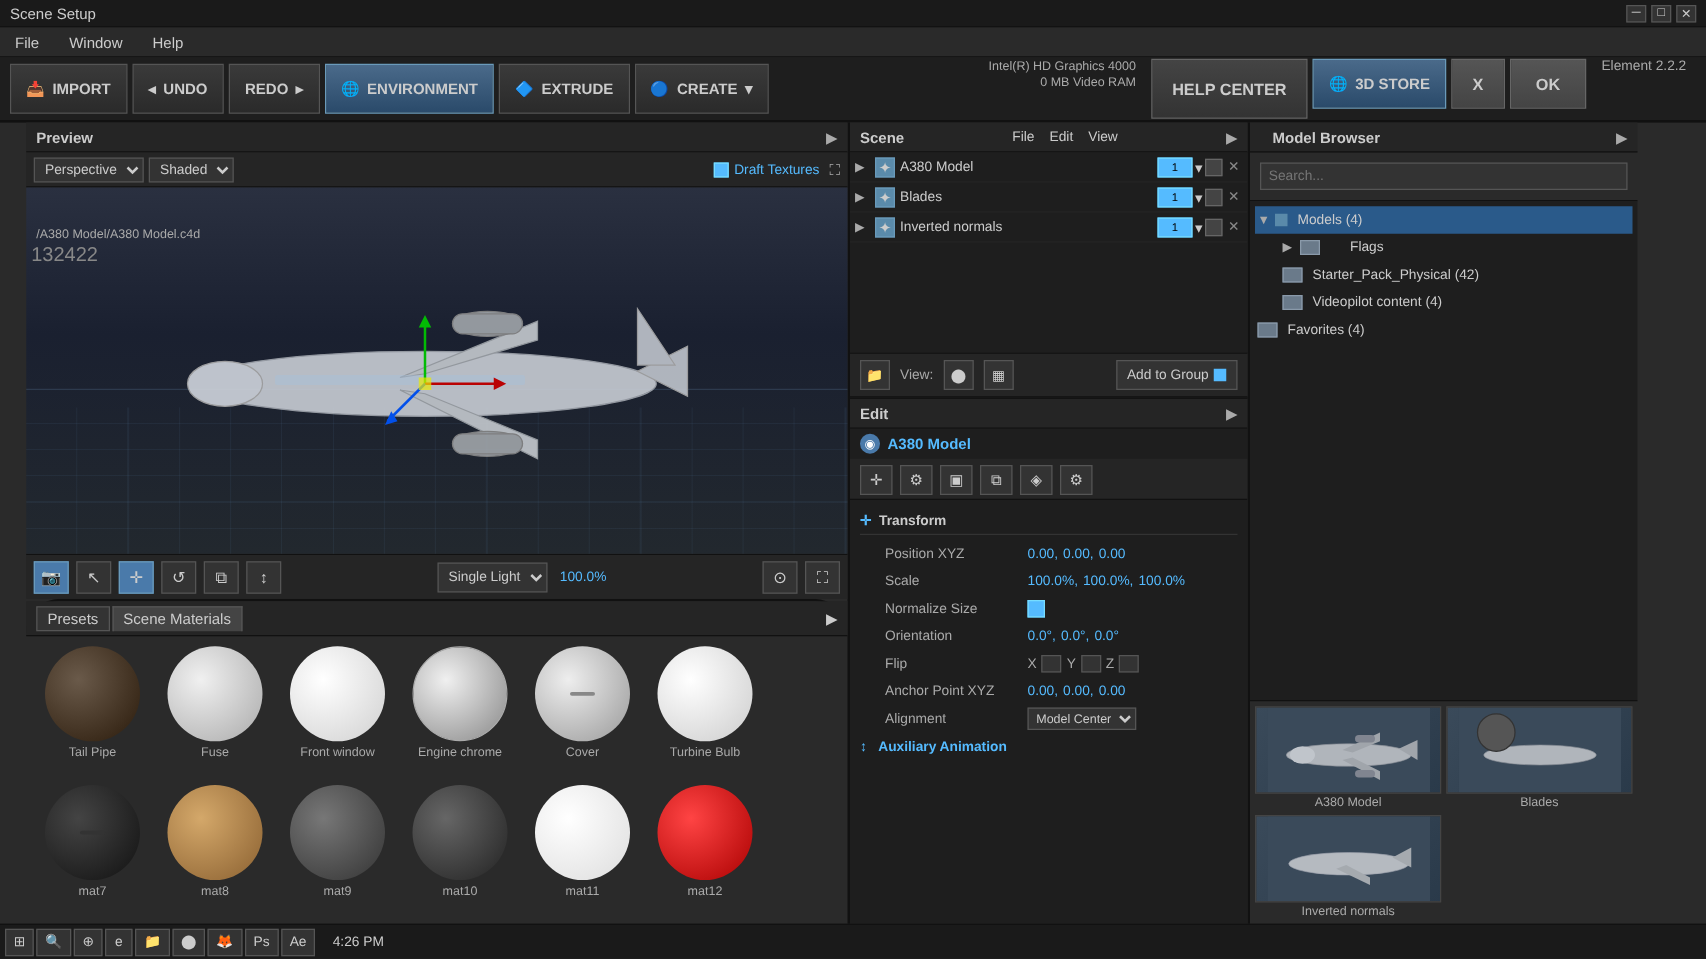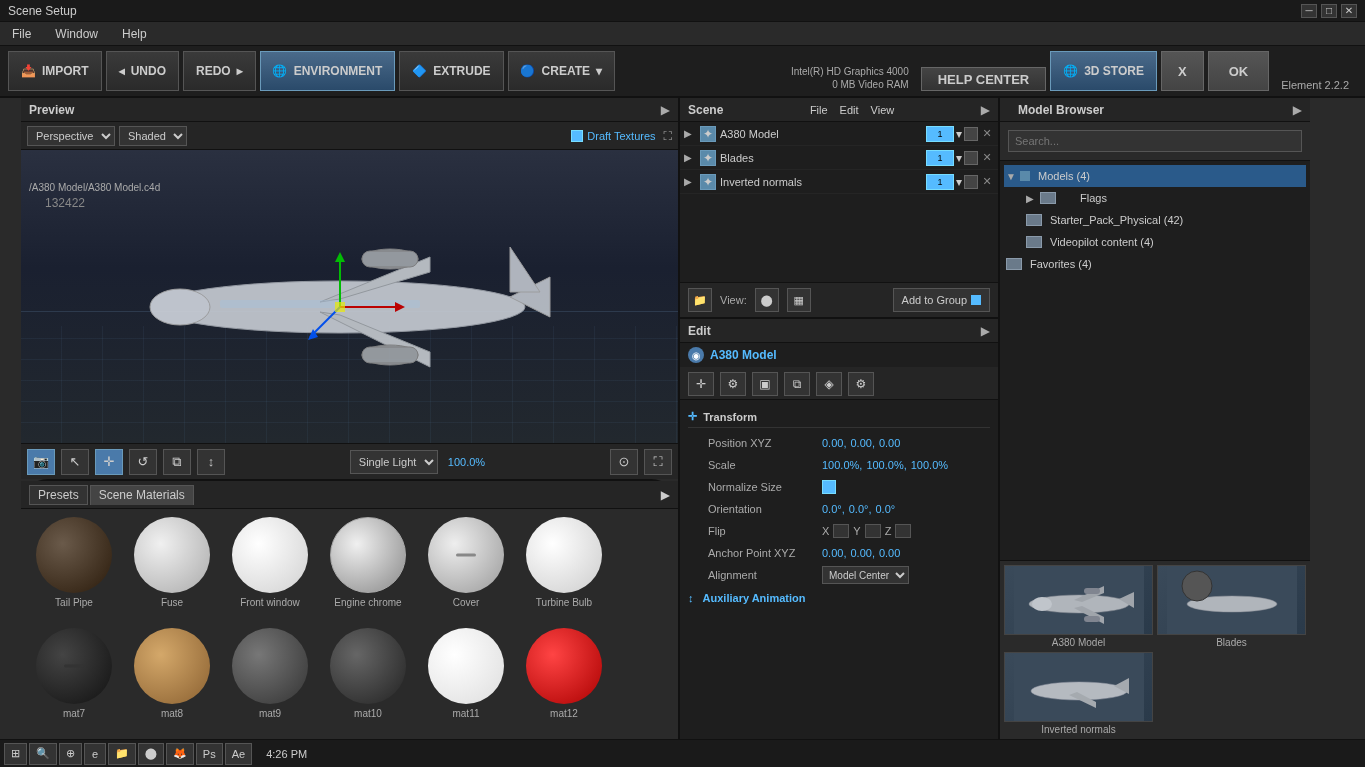--- a/index.html
+++ b/index.html
@@ -11,21 +11,21 @@
     .title-bar-btn { background: #333; border: 1px solid #555; color: #ccc; width: 16px; height: 14px; font-size: 10px; cursor: pointer; display: flex; align-items: center; justify-content: center; }
 
     
     .menu-bar { background: #2a2a2a; height: 24px; display: flex; align-items: center; padding: 0 8px; gap: 16px; border-bottom: 1px solid #111; }
     .menu-item { color: #ccc; font-size: 12px; cursor: pointer; padding: 2px 4px; }
 
     
     .toolbar { background: #1e1e1e; height: 52px; display: flex; align-items: center; padding: 0 8px; gap: 4px; border-bottom: 2px solid #111; }
     .toolbar-btn { background: linear-gradient(180deg, #3a3a3a, #2a2a2a); border: 1px solid #555; color: #ccc; height: 40px; padding: 0 12px; cursor: pointer; display: flex; align-items: center; gap: 6px; font-size: 12px; font-weight: bold; }
     .toolbar-btn.highlight { background: linear-gradient(180deg, #4a6a8a, #2a4a6a); border-color: #6a9aba; }
-    .help-btn { background: linear-gradient(180deg, #444, #333); border: 1px solid #666; color: #ccc; height: 24px; padding: 0 16px; cursor: pointer; font-size: 13px; font-weight: bold; margin-left: auto; }
+    .help-btn { background: linear-gradient(180deg, #444, #333); border: 1px solid #666; color: #ccc; height: 48px; padding: 0 16px; cursor: pointer; font-size: 13px; font-weight: bold; margin-left: auto; }
     .ok-btn { background: linear-gradient(180deg, #555, #444); border: 1px solid #666; color: #ccc; height: 40px; padding: 0 20px; cursor: pointer; font-size: 13px; font-weight: bold; }
     .x-btn { background: linear-gradient(180deg, #555, #444); border: 1px solid #666; color: #ccc; height: 40px; padding: 0 16px; cursor: pointer; font-size: 13px; font-weight: bold; }
     .sys-info { color: #aaa; font-size: 10px; text-align: right; line-height: 1.3; padding: 0 8px; }
 
     
     .main-layout { display: flex; height: calc(767px - 22px - 24px - 52px - 28px); }
 
     
     .taskbar { background: #1a1a1a; height: 28px; display: flex; align-items: center; padding: 0 4px; gap: 2px; position: absolute; bottom: 0; width: 100%; border-top: 1px solid #111; }
     .taskbar-btn { background: #333; border: 1px solid #555; color: #ccc; height: 22px; padding: 0 6px; cursor: pointer; font-size: 11px; display: flex; align-items: center; justify-content: center; min-width: 22px; }
@@ -35,21 +35,21 @@
     
     .left-panel { width: 680px; display: flex; flex-direction: column; border-right: 2px solid #111; padding-left: 21px; }
     .panel-header { background: #252525; height: 24px; display: flex; align-items: center; padding: 0 8px; border-bottom: 1px solid #111; justify-content: space-between; }
     .panel-title { color: #ccc; font-size: 12px; font-weight: bold; }
     .panel-arrow { color: #aaa; cursor: pointer; }
     .viewport-toolbar { background: #252525; height: 28px; display: flex; align-items: center; padding: 0 6px; gap: 4px; border-bottom: 1px solid #111; }
     .viewport-select { background: #333; border: 1px solid #555; color: #ccc; height: 20px; font-size: 11px; padding: 0 4px; cursor: pointer; }
     .draft-label { color: #5bf; font-size: 11px; margin-left: auto; display: flex; align-items: center; gap: 4px; }
     .draft-checkbox { width: 12px; height: 12px; background: #5bf; border: 1px solid #7df; }
     .viewport-path { color: #aaa; font-size: 10px; position: absolute; top: 32px; left: 8px; }
-    .viewport-count { color: #888; font-size: 12px; position: absolute; top: 46px; left: 24px; }
+    .viewport-count { color: #888; font-size: 16px; position: absolute; top: 46px; left: 4px; }
     .expand-btn { color: #aaa; cursor: pointer; margin-left: 4px; }
 
     
     .scene-3d { flex: 1; position: relative; background: linear-gradient(180deg, #2a3040 0%, #1a2030 40%, #22282e 100%); display: flex; align-items: center; justify-content: center; }
 
     
     .viewport-bottom { background: #252525; height: 36px; display: flex; align-items: center; padding: 0 6px; gap: 6px; border-top: 1px solid #111; }
     .vp-btn { background: #333; border: 1px solid #555; color: #ccc; width: 28px; height: 26px; cursor: pointer; display: flex; align-items: center; justify-content: center; font-size: 13px; }
     .vp-btn.active { background: #4a7aaa; border-color: #6a9aba; }
     .light-select { background: #333; border: 1px solid #555; color: #ccc; height: 24px; font-size: 11px; padding: 0 4px; cursor: pointer; }
@@ -190,21 +190,21 @@
   <button class="toolbar-btn">
     <span>🔷</span>
     <span>EXTRUDE</span>
   </button>
   <button class="toolbar-btn">
     <span>🔵</span>
     <span>CREATE</span>
     <span>▾</span>
   </button>
 
-  <div style="margin-left: auto; display: flex; align-items: flex-end; gap: 4px;">
+  <div style="margin-left: auto; display: flex; align-items: flex-start; gap: 4px;">
     <div class="sys-info">
       <div>Intel(R) HD Graphics 4000</div>
       <div>0 MB Video RAM</div>
     </div>
     <button class="help-btn">HELP CENTER</button>
     <button class="toolbar-btn highlight">
       <span>🌐</span>
       <span>3D STORE</span>
     </button>
     <button class="x-btn">X</button>

